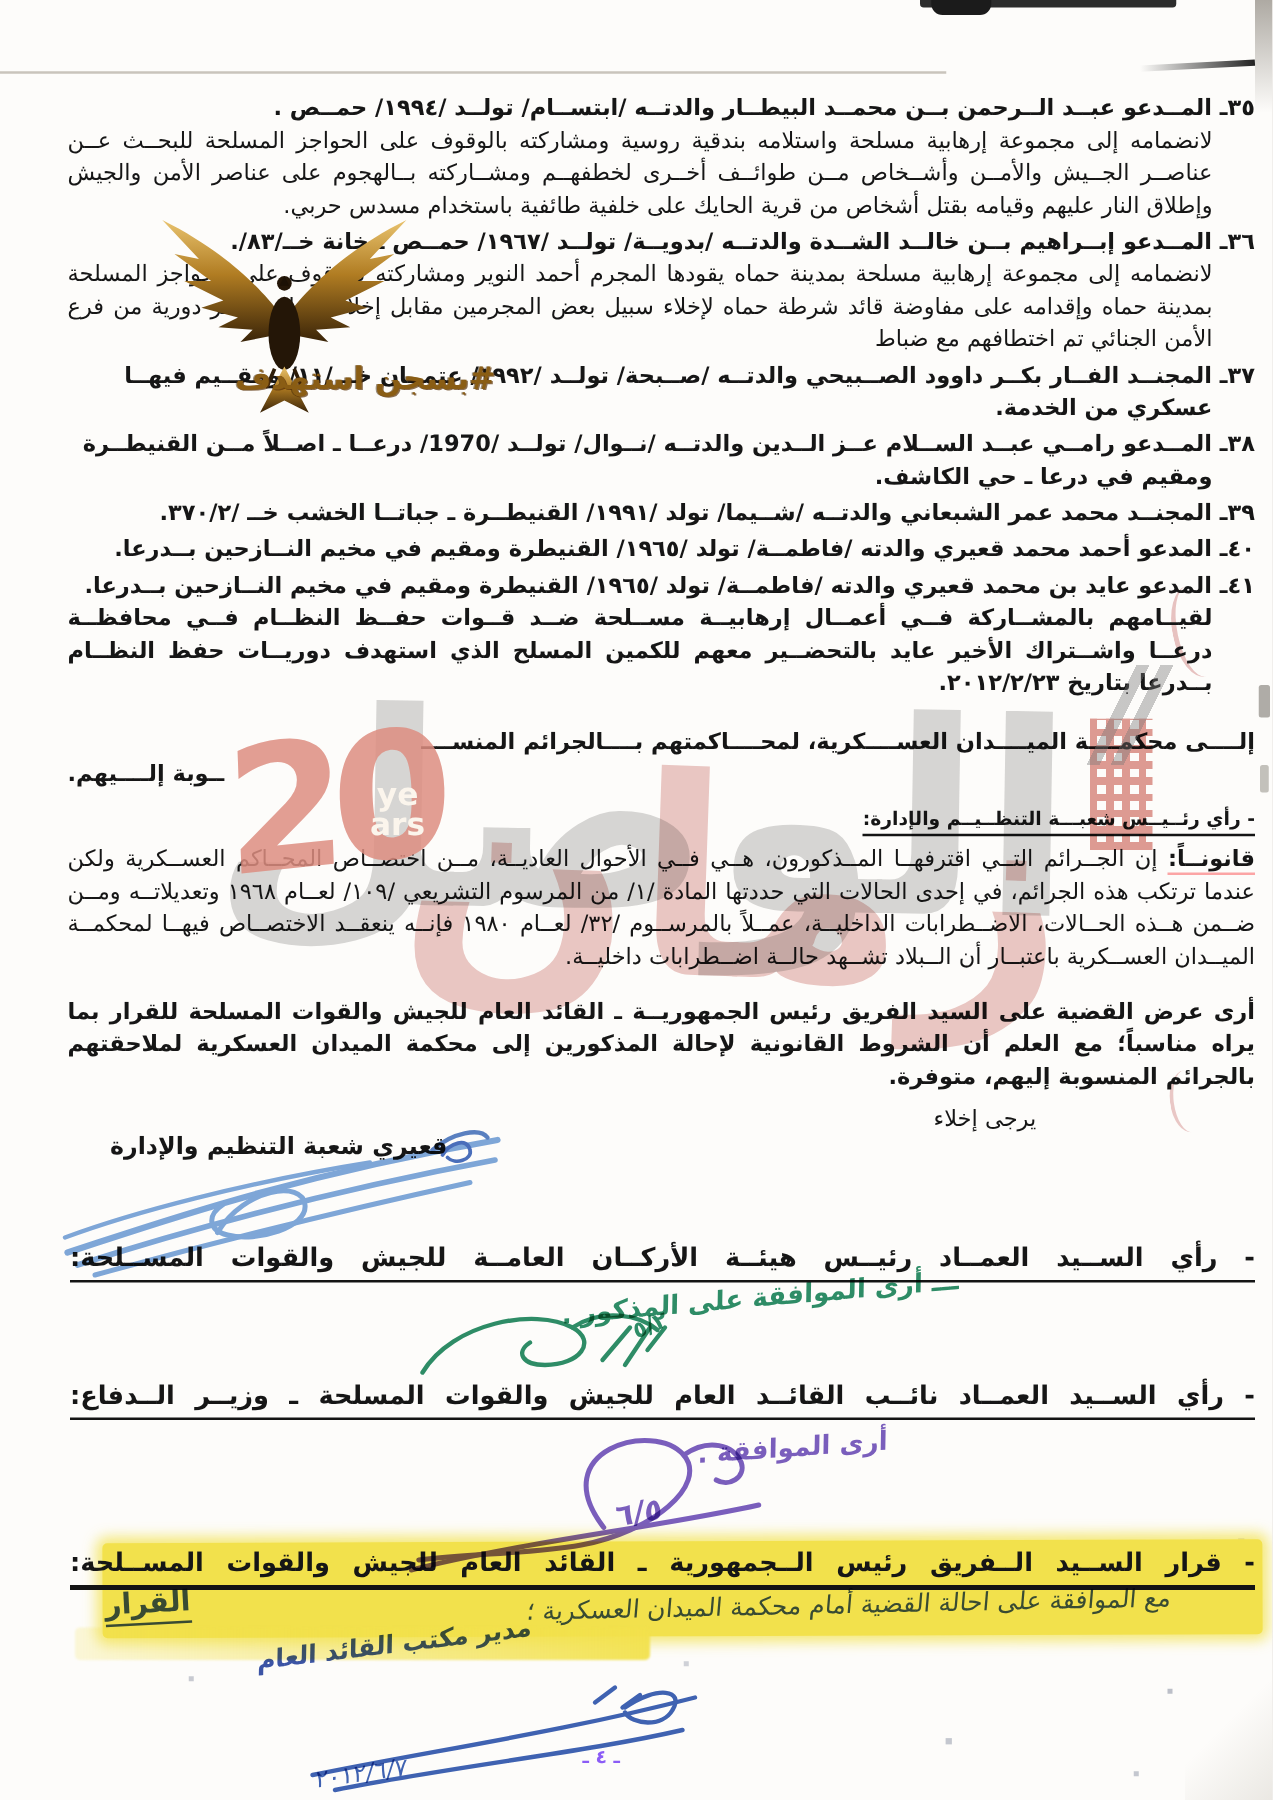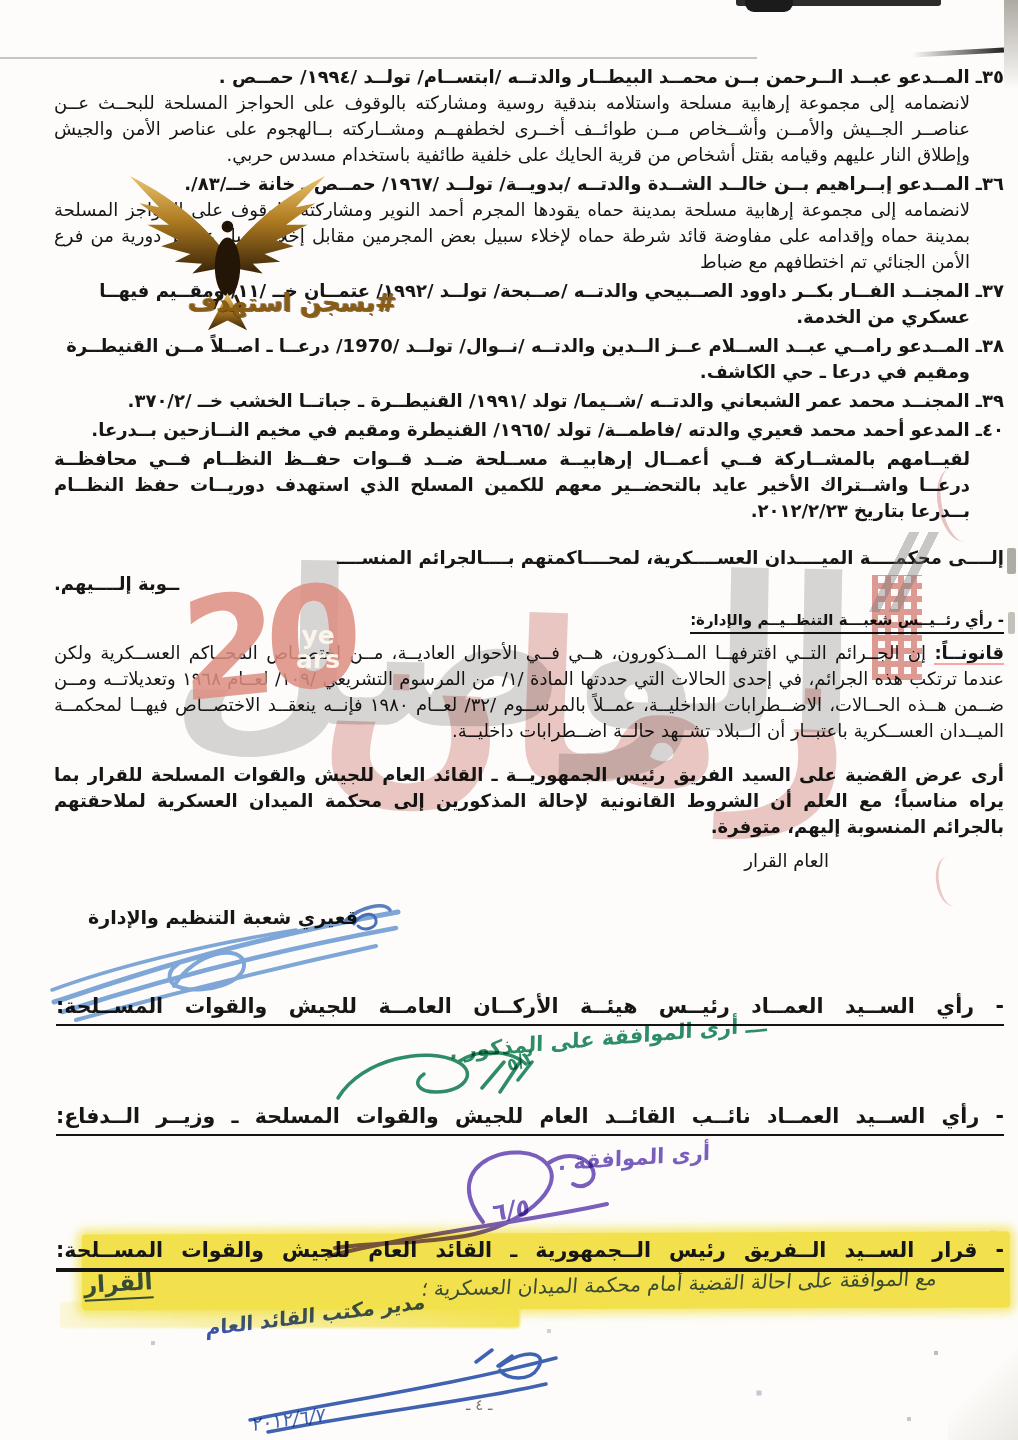--- a/index.html
+++ b/index.html
@@ -1,19 +1,19 @@
 <!DOCTYPE html>
 <html><head>
 <meta charset="utf-8">
 <style>
   html,body{margin:0;padding:0;background:#e8e6e1;}
   .page{position:relative;width:1018px;height:1440px;margin:0 auto;background:#fdfcfa;
         overflow:hidden;direction:rtl;font-family:"DejaVu Sans",sans-serif;color:#161616;}
   
-  .col{position:absolute;top:62px;right:14px;left:54px;font-size:18px;line-height:26px;text-align:justify;}
+  .col{position:absolute;top:72px;right:14px;left:54px;font-size:18px;line-height:26px;text-align:justify;}
   .item{margin:2px 0 3px;padding-right:34px;}
   .item .hdr{display:block;text-indent:-34px;font-weight:bold;}
   .item .bdy{display:block;}
   .item.all-bold .bdy{font-weight:bold;}
   .referral{font-weight:bold;margin-top:21px;}
   .referral .l1{display:block;text-align:right;}
   .referral .l2{display:block;text-align:left;}
   .h1row{margin:9px 0 7px;text-align:right;}
   .h1row span{font-size:15px;font-weight:bold;border-bottom:2.5px solid #141414;padding-bottom:3px;letter-spacing:.5px;}
   .legal{margin:4px 0 0;}
@@ -38,21 +38,21 @@
   .g-note{right:250px;top:1026px;transform:rotate(-5deg) skewX(-6deg);color:#2e8e68;font-size:21px;font-weight:bold;letter-spacing:1px;}
   .g-date{left:506px;top:1050px;transform:rotate(-22deg);color:#2e8e68;font-size:18px;font-weight:bold;}
   .p-note{left:558px;top:1146px;transform:rotate(-4deg) skewX(-5deg);color:#7b5fc0;font-size:21px;font-weight:bold;letter-spacing:2px;}
   .p-date{left:492px;top:1196px;transform:rotate(-10deg) skewX(-8deg);color:#7b5fc0;font-size:24px;font-weight:bold;}
   .d-word{left:84px;top:1270px;color:#3c55a8;font-size:23px;font-weight:bold;transform:rotate(-3deg);
           border-bottom:2px solid #3c55a8;padding-bottom:2px;z-index:6;}
   .d-note{left:175px;top:1274px;width:762px;color:#3c55a8;font-size:20px;text-align:right;
           transform:rotate(-1.2deg) skewX(-6deg);letter-spacing:1px;z-index:6;white-space:nowrap;}
   .d-office{left:205px;top:1303px;color:#3c55a8;font-size:20px;font-weight:bold;transform:rotate(-7deg) skewX(-8deg);}
   .d-date{left:252px;top:1408px;color:#3f63b5;font-size:19px;letter-spacing:4px;transform:rotate(-8deg) skewX(-10deg);}
-  .pnum{left:466px;top:1396px;font-size:15px;font-weight:normal;color:#737373;}
+  .pnum{left:466px;top:1396px;font-size:15px;font-weight:bold;color:#8b5cf6;}
   
   .wm{z-index:5;pointer-events:none;}
   .eagle{left:120px;top:172px;width:215px;height:168px;}
   .hashtag{left:188px;top:288px;font-size:25px;font-weight:bold;color:#8a5d14;direction:rtl;
            text-shadow:1px 1px 0 rgba(90,50,8,.7), -1px 0 0 rgba(60,35,5,.5);z-index:5;}
   .anniv{left:180px;top:574px;z-index:2;}
   .anniv .num{font-size:140px;font-weight:800;color:#dd8d80;letter-spacing:-12px;line-height:1;
               display:inline-block;transform:rotate(-6deg) skewX(-4deg);mix-blend-mode:multiply;opacity:.85;}
   .anniv .lbl{position:absolute;left:116px;top:50px;color:#fbf5ec;font-weight:bold;font-size:25px;line-height:.95;
               text-align:center;z-index:3;}
@@ -148,39 +148,40 @@
       <span class="hdr">٣٨ـ المــدعو رامــي عبــد الســلام عــز الــدين والدتــه /نــوال/ تولــد /1970/ درعــا ـ اصــلاً مــن القنيطــرة</span>
       <span class="bdy">ومقيم في درعا ـ حي الكاشف.</span>
     </p>
     <p class="item all-bold">
       <span class="hdr">٣٩ـ المجنــد محمد عمر الشبعاني والدتــه /شــيما/ تولد /١٩٩١/ القنيطــرة ـ جباتــا الخشب خــ /٣٧٠/٢.</span>
     </p>
     <p class="item all-bold">
       <span class="hdr">٤٠ـ المدعو أحمد محمد قعيري والدته /فاطمــة/ تولد /١٩٦٥/ القنيطرة ومقيم في مخيم النــازحين بــدرعا.</span>
     </p>
     <p class="item all-bold">
+      <span class="hdr">٤١ـ المدعو عايد بن محمد قعيري والدته /فاطمــة/ تولد /١٩٦٥/ القنيطرة ومقيم في مخيم النــازحين بــدرعا.</span>
       <span class="bdy">لقيــامهم بالمشــاركة فــي أعمــال إرهابيــة مســلحة ضــد قــوات حفــظ النظــام فــي محافظــة درعــا واشــتراك الأخير عايد بالتحضــير معهم للكمين المسلح الذي استهدف دوريــات حفظ النظــام بــدرعا بتاريخ ٢٠١٢/٢/٢٣.</span>
     </p>
 
     <div class="referral">
       <span class="l1">إلــــى محكمــــة الميــــدان العســــكرية، لمحــــاكمتهم بــــالجرائم المنســــ</span>
       <span class="l2">ــوبة إلــــيهم.</span>
     </div>
 
     <div class="h1row">
       <span>- رأي رئــيــس شعبـــة التنظــيــم والإدارة:</span>
     </div>
 
     <p class="legal">
       <span class="lead">قانونــاً:</span><span> إن الجــرائم التــي اقترفهــا المــذكورون، هــي فــي الأحوال العاديــة، مــن اختصــاص المحــاكم العســكرية ولكن عندما ترتكب هذه الجرائم، في إحدى الحالات التي حددتها المادة /١/ من المرسوم التشريعي /١٠٩/ لعــام ١٩٦٨ وتعديلاتــه ومــن ضــمن هــذه الحــالات، الاضــطرابات الداخليــة، عمــلاً بالمرســوم /٣٢/ لعــام ١٩٨٠ فإنــه ينعقــد الاختصــاص فيهــا لمحكمــة الميــدان العســكرية باعتبــار أن الــبلاد تشــهد حالــة اضــطرابات داخليــة.</span>
     </p>
 
     <p class="reco">أرى عرض القضية على السيد الفريق رئيس الجمهوريــة ـ القائد العام للجيش والقوات المسلحة للقرار بما يراه مناسباً؛ مع العلم أن الشروط القانونية لإحالة المذكورين إلى محكمة الميدان العسكرية لملاحقتهم بالجرائم المنسوبة إليهم، متوفرة.</p>
 
-    <p class="request">العام القرار</p>
+    <p class="request">يرجى إخلاء</p>
   </div>
 
   <div class="abs chief">قعيري شعبة التنظيم والإدارة</div>
   <svg class="sig" style="left:46px;top:890px;" width="360" height="135" viewBox="0 0 360 135">
     <g fill="none" stroke="#7fa8dc" stroke-linecap="round">
       <path d="M8,112 C70,92 180,52 352,22" stroke-width="5"></path>
       <path d="M16,122 C90,98 210,64 350,38" stroke-width="4.5"></path>
       <path d="M30,130 C110,108 220,80 330,56" stroke-width="4"></path>
       <path d="M6,100 C60,80 150,56 250,40" stroke-width="3.5"></path>
       <path d="M128,96 C150,60 196,54 198,74 C200,92 160,104 136,98 C120,94 120,82 132,74" stroke-width="4"></path>

